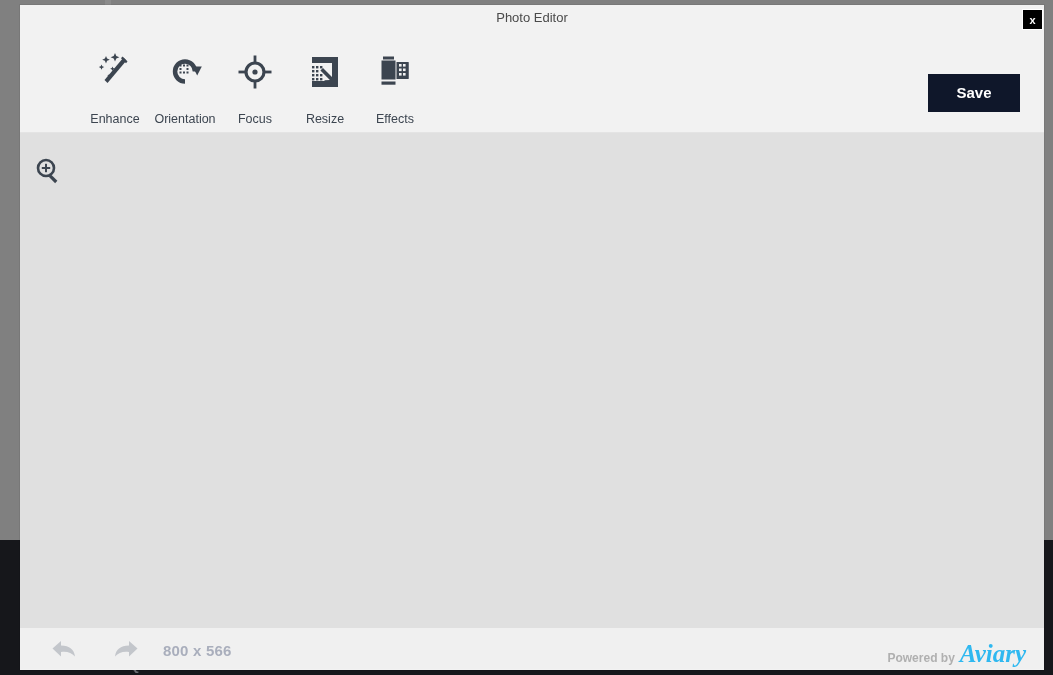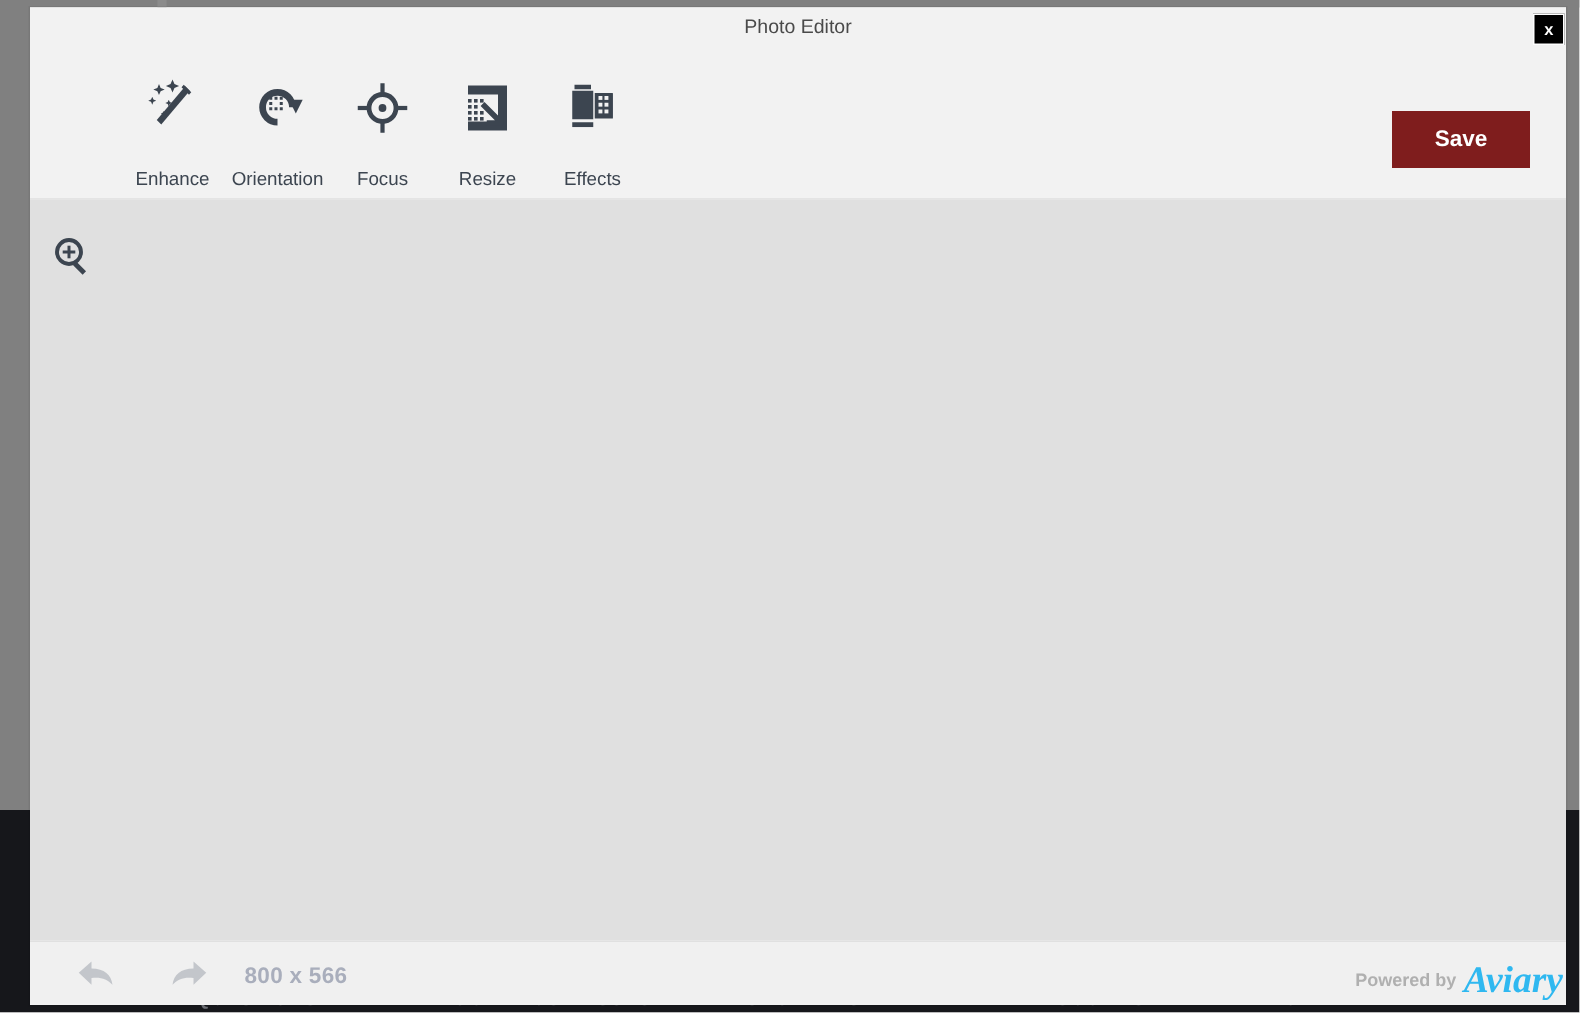--- a/index.html
+++ b/index.html
@@ -148,21 +148,21 @@
     font-size: 12.5px;
     color: #3c4550;
   }
 
   #save-button {
     position: absolute;
     right: 24px;
     top: 40px;
     width: 92px;
     height: 38px;
-    background: #7f1d1d;
+    background: #0f172a;
     color: #ffffff;
     font-size: 15px;
     font-weight: bold;
     line-height: 38px;
     text-align: center;
     cursor: pointer;
   }
 
   
   #editor-canvas {
@@ -215,24 +215,24 @@
     position: absolute;
     left: 143px;
     top: 14px;
     font-size: 15px;
     font-weight: bold;
     color: #a9aebc;
     letter-spacing: 0.2px;
   }
   #powered-by {
     position: absolute;
-    right: 2px;
+    right: 18px;
     top: 12px;
     display: flex;
-    align-items: center;
+    align-items: flex-end;
   }
   #powered-by-text {
     font-size: 12px;
     font-weight: bold;
     color: #b0b0b0;
     margin-right: 5px;
   }
   #aviary-logo {
     font-family: Liberation Serif, serif;
     font-size: 25px;

